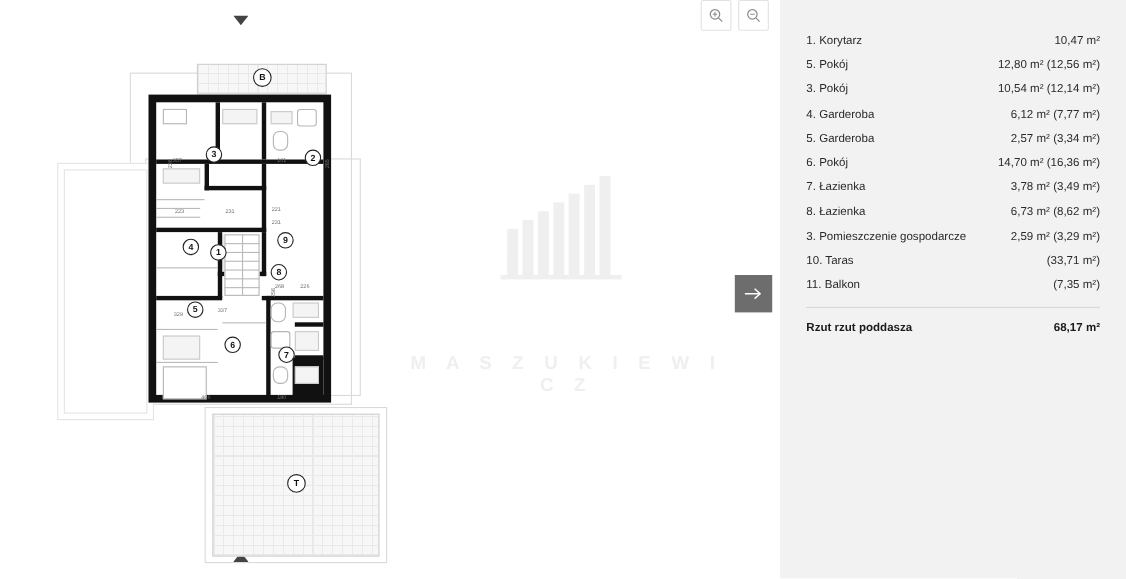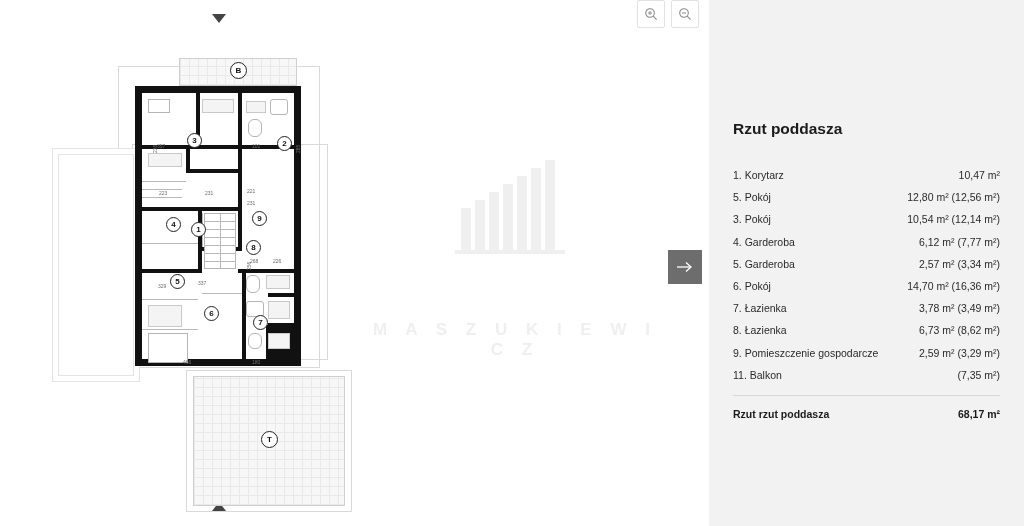--- a/index.html
+++ b/index.html
@@ -264,21 +264,20 @@
   </div>
 
   <div class="nextbtn">
     <svg width="16" height="12" viewBox="0 0 16 12">
       <line x1="0" y1="6" x2="14" y2="6" stroke="#fff" stroke-width="1.3"></line>
       <polyline points="9,1.5 14,6 9,10.5" fill="none" stroke="#fff" stroke-width="1.3"></polyline>
     </svg>
   </div>
 
   <div class="panel">
-    <h2>Rzut poddasza</h2>
 
     <div class="tbl">
       <div class="trow">
         <span class="nm">1. Korytarz</span>
         <span class="vl">10,47 m²</span>
       </div>
       <div class="trow">
         <span class="nm">5. Pokój</span>
         <span class="vl">12,80 m² (12,56 m²)</span>
       </div>
@@ -300,22 +299,26 @@
       </div>
       <div class="trow">
         <span class="nm">7. Łazienka</span>
         <span class="vl">3,78 m² (3,49 m²)</span>
       </div>
       <div class="trow">
         <span class="nm">8. Łazienka</span>
         <span class="vl">6,73 m² (8,62 m²)</span>
       </div>
       <div class="trow">
-        <span class="nm">9. Pomieszczenie gospodarcze</span>
+        <span class="nm">3. Pomieszczenie gospodarcze</span>
         <span class="vl">2,59 m² (3,29 m²)</span>
+      </div>
+      <div class="trow">
+        <span class="nm">10. Taras</span>
+        <span class="vl">(33,71 m²)</span>
       </div>
       <div class="trow">
         <span class="nm">11. Balkon</span>
         <span class="vl">(7,35 m²)</span>
       </div>
     </div>
 
     <div class="sep"></div>
 
     <div class="total">

